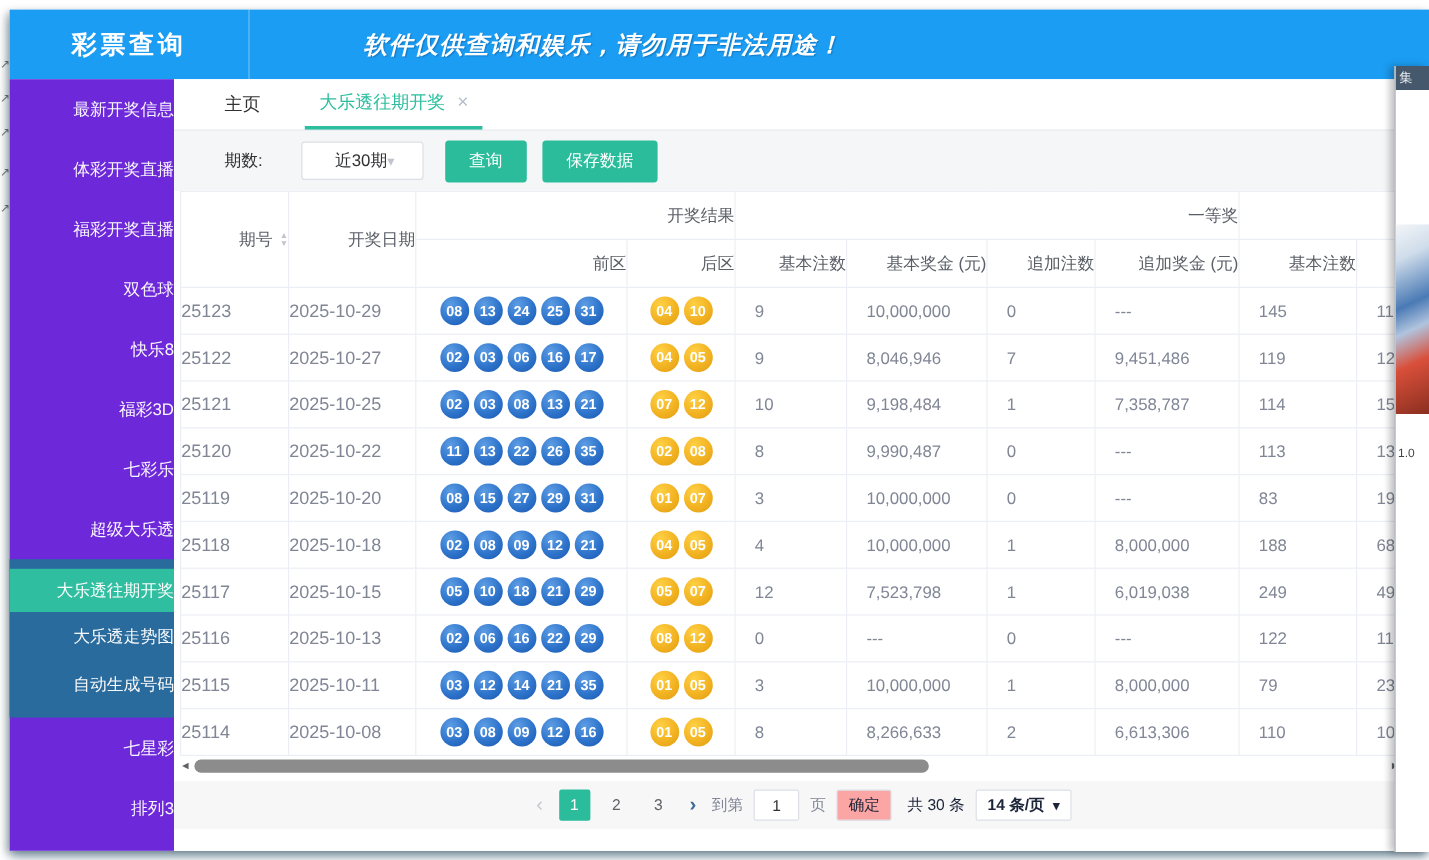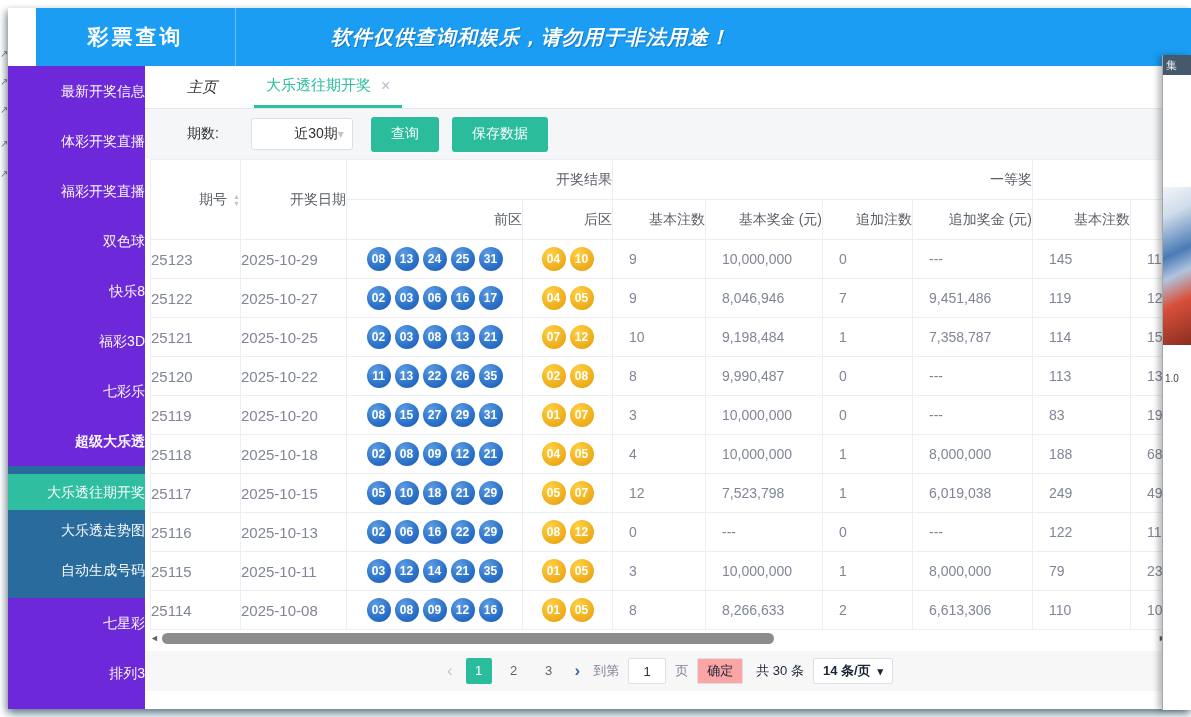--- a/index.html
+++ b/index.html
@@ -5,50 +5,50 @@
   * { margin:0; padding:0; box-sizing:border-box; }
   html,body { width:1191px; height:717px; background:#ffffff; overflow:hidden;
     font-family:"Liberation Sans", sans-serif; position:relative; }
 
   .desktop-arrow { position:absolute; left:0; color:#7a7a7a; font-size:10px; z-index:1; }
 
   .window { position:absolute; left:8px; top:8px; width:1183px; height:701px; background:#fff;
     box-shadow:-3px 2px 6px rgba(0,0,0,0.18), 0 5px 9px rgba(10,60,90,0.55); z-index:2; }
 
   
-  .topbar { height:58px; background:#1b9df3; display:flex;margin-left:28px; }
+  .topbar { height:58px; background:#1b9df3; display:flex; }
   .logo { width:200px; display:flex; align-items:center; justify-content:center; color:#fff;
     font-size:21px; font-weight:bold; letter-spacing:3px; border-right:1px solid rgba(255,255,255,0.35); }
   .banner { flex:1; display:flex; align-items:center; color:#fff; font-size:20px; font-weight:bold;
     font-style:italic; padding-left:95px; letter-spacing:1px; text-shadow:1px 1px 1px rgba(0,60,120,0.35); }
 
   
   .bodyrow { display:flex; height:643px; }
   .sidebar { width:137px; background:#6d28d9; flex:0 0 137px;text-align:right; }
   .side-item { height:50px; line-height:50px; padding-left:18px; font-size:14px;
     color:rgba(255,255,255,0.96); cursor:pointer; white-space:nowrap; overflow:hidden; }
-  .side-item.parent { font-weight:bold; }
+  .side-item.parent { font-weight:normal; }
   .sub-block { background:#2a6b9d; padding:8px 0; }
   .side-item.active { height:36px; line-height:36px; background:#2fbe9f; }
   .side-item.sub { height:40px; line-height:40px; }
 
   .main { flex:1; min-width:0; display:flex; flex-direction:column; background:#fff; }
 
   
   .tabbar { height:43px; border-bottom:1px solid #e4e7ed; display:flex; align-items:flex-end; padding-left:30px; }
   .tab { font-size:15px; color:#303133; padding:0 12px; height:42px; display:flex; align-items:center; cursor:pointer; }
-  .tab.home { margin-right:25px;font-style:italic; }
+  .tab.home { margin-right:25px; }
   .tab.active { color:#2cbe9e; border-bottom:3px solid #2cbe9e; }
   .tab .close { color:#b4bccc; margin-left:10px; font-size:16px; font-weight:normal; }
 
   
   .querybar { height:50px; background:#f5f6f7; display:flex; align-items:center; padding-left:42px; }
   .q-label { font-size:14px; color:#303133; margin-right:32px; }
   .select-box { width:102px; height:32px; background:#fff; border:1px solid #dcdfe6; border-radius:3px;
-    display:flex; align-items:center; justify-content:flex-end; padding:0 8px 0 12px;
+    display:flex; align-items:center; justify-content:center; padding:0 8px 0 12px;
     font-size:14px; color:#303133; cursor:pointer; }
   .select-box .caret { color:#c0c4cc; font-size:12px; }
   .btn { height:35px; padding:0 20px; background:#2bbd9b; color:#fff; border:none; font-size:14px;
     border-radius:3px; margin-left:13px; cursor:pointer; font-family:inherit; }
   .btn.first { margin-left:18px; }
 
   
   .table-clip { width:1013px; overflow:hidden; margin-left:5px; }
   table { border-collapse:collapse; table-layout:fixed; width:1070px; }
   th, td { border:1px solid #ebeef5; font-size:14px; color:#5a5e66; white-space:nowrap; overflow:hidden; }

